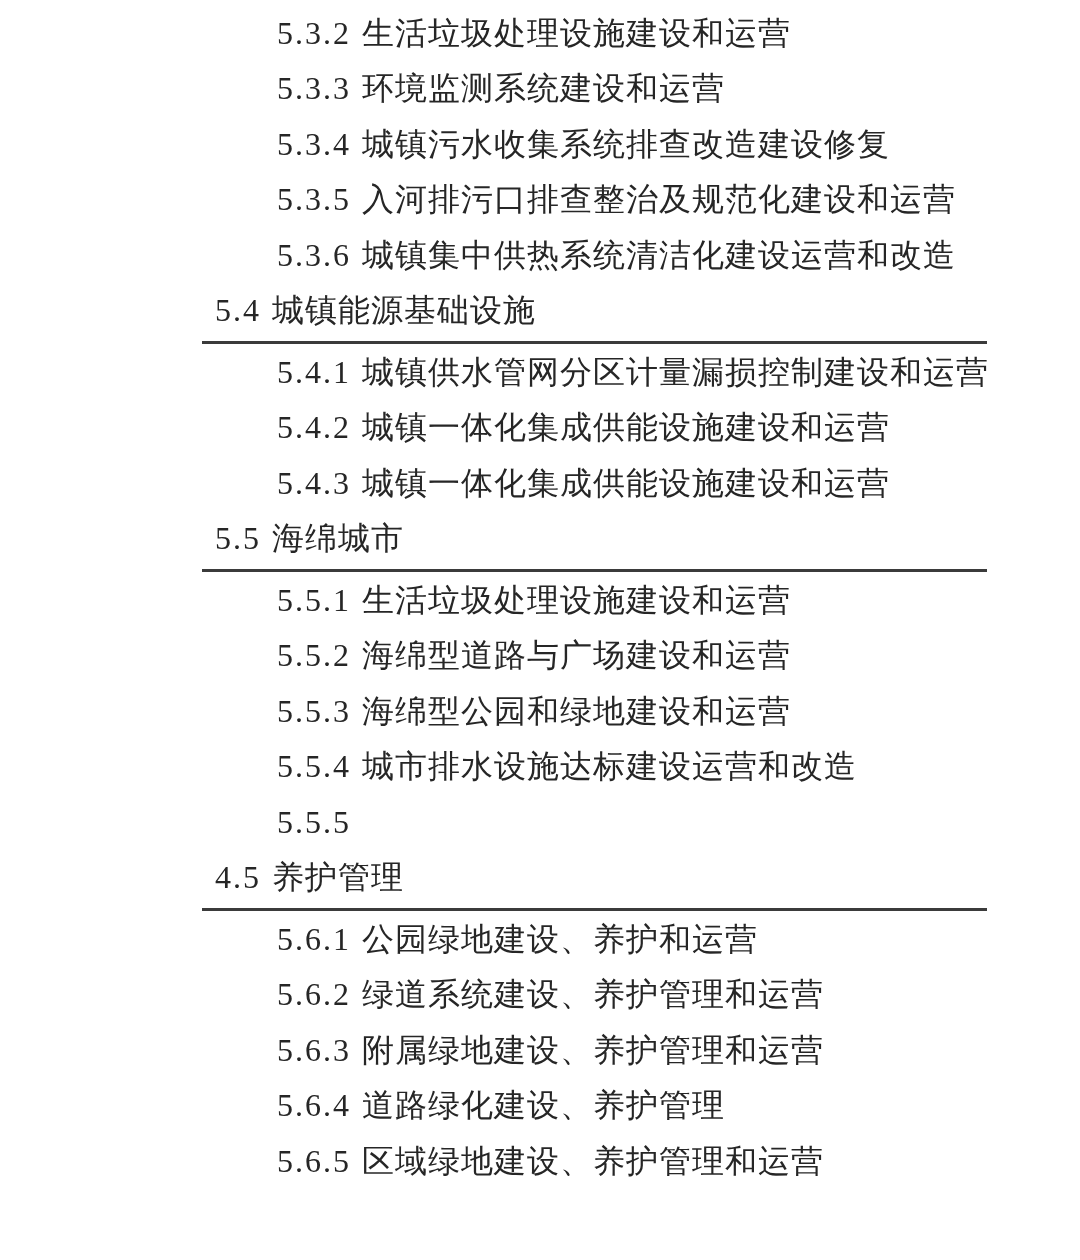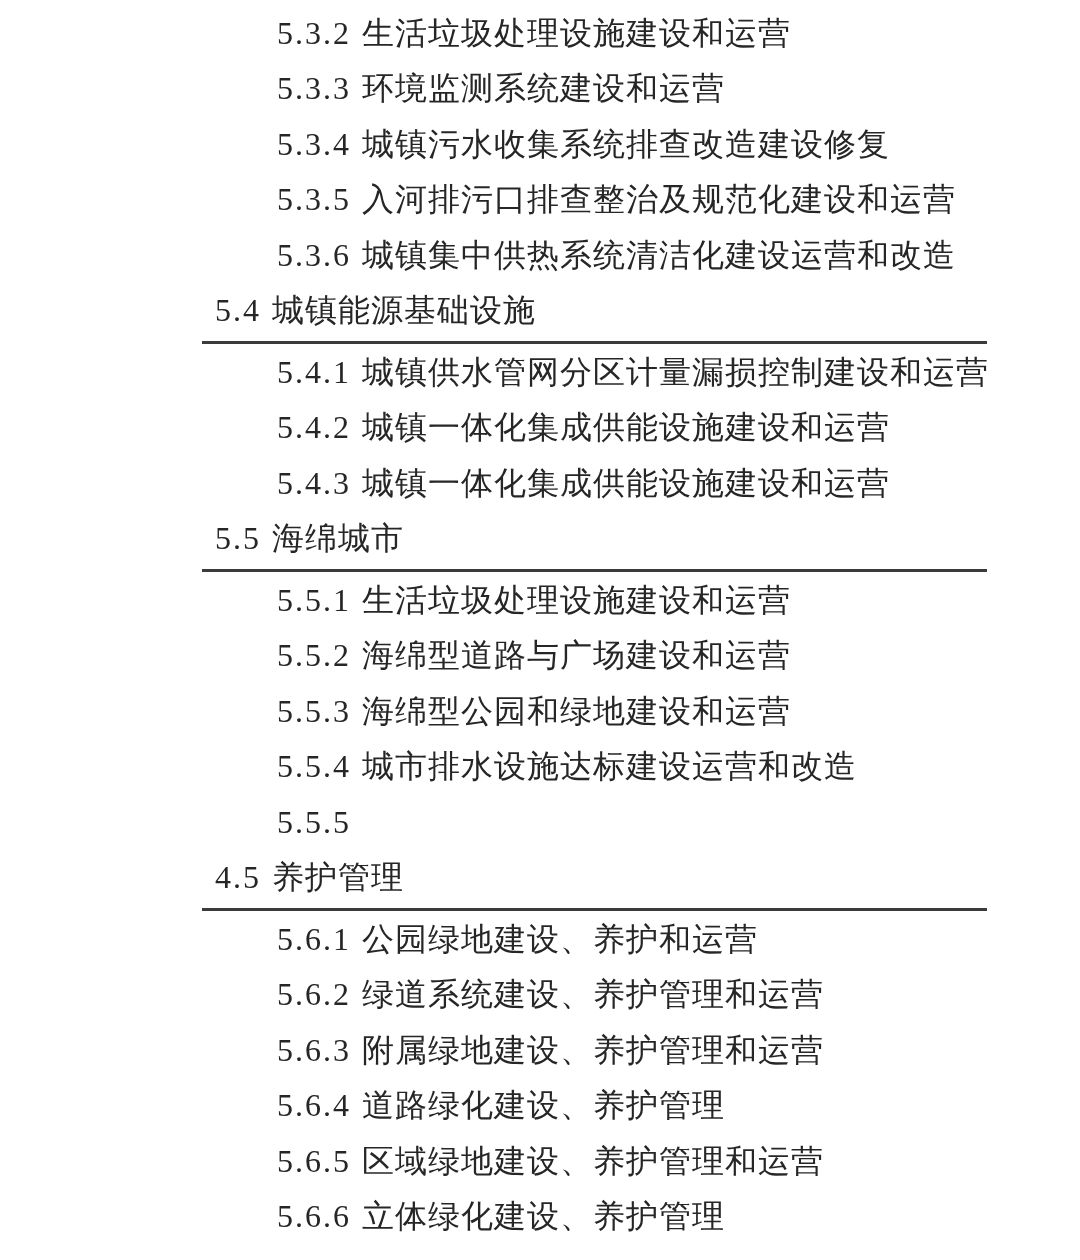--- a/index.html
+++ b/index.html
@@ -133,18 +133,14 @@
     <span class="title">附属绿地建设、养护管理和运营</span>
   </div>
   <div class="row item">
     <span class="num">5.6.4</span>
     <span class="title">道路绿化建设、养护管理</span>
   </div>
   <div class="row item">
     <span class="num">5.6.5</span>
     <span class="title">区域绿地建设、养护管理和运营</span>
   </div>
-  <div class="row item">
-    <span class="num">5.6.6</span>
-    <span class="title">立体绿化建设、养护管理</span>
-  </div>
 
 </div>
 
 </body></html>

